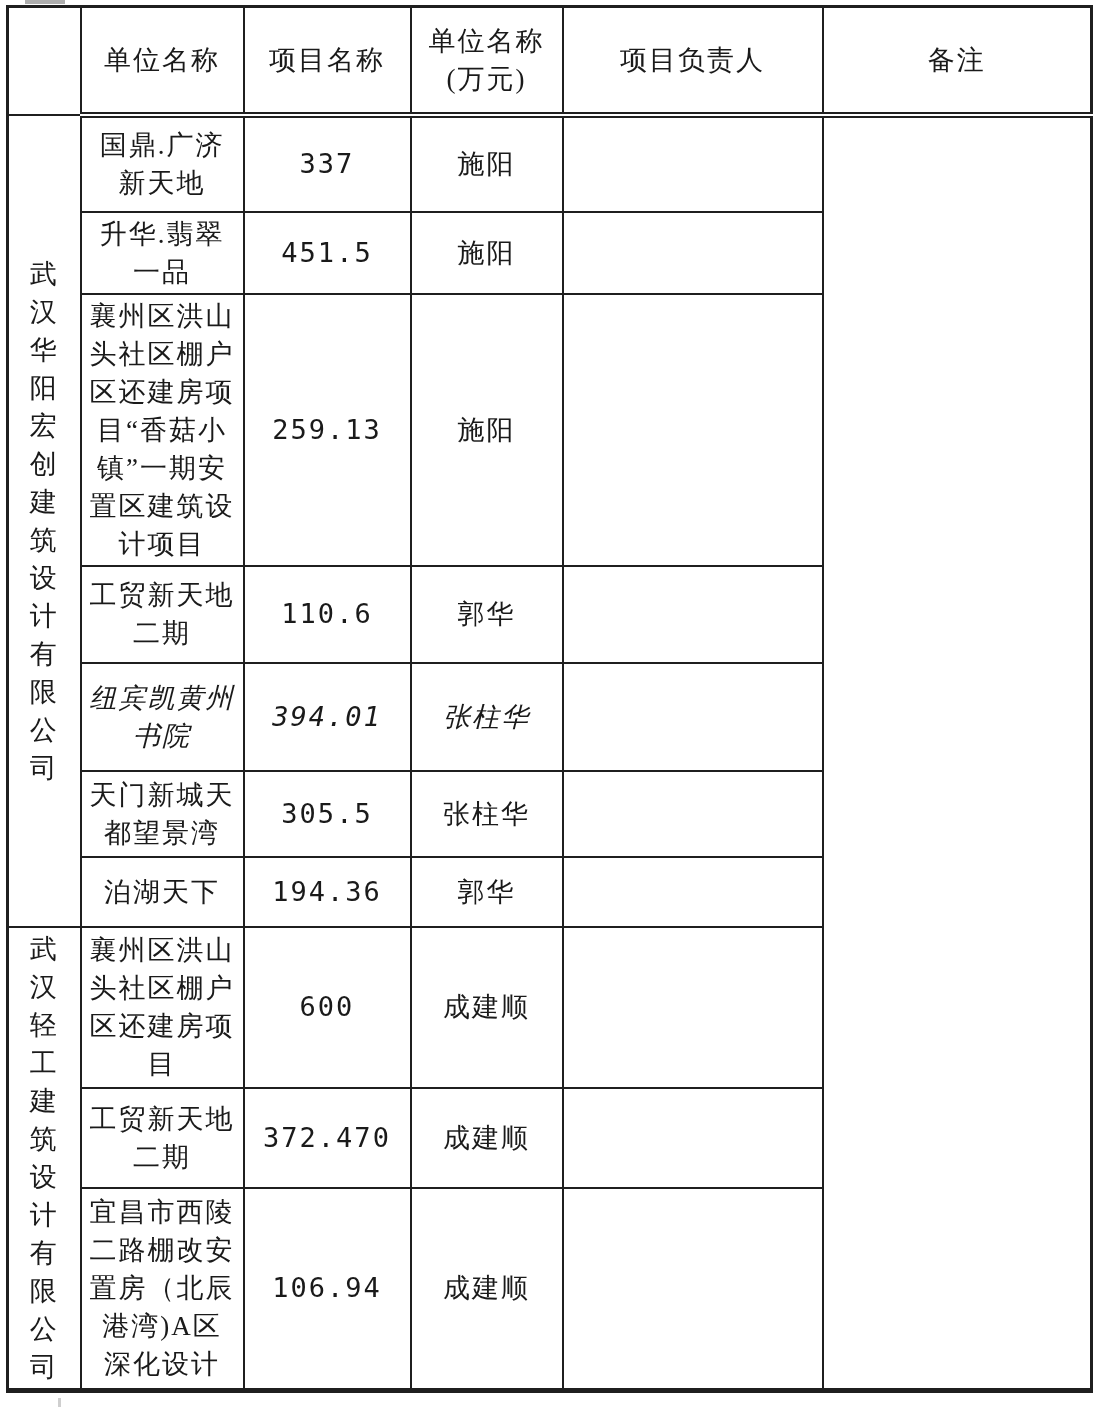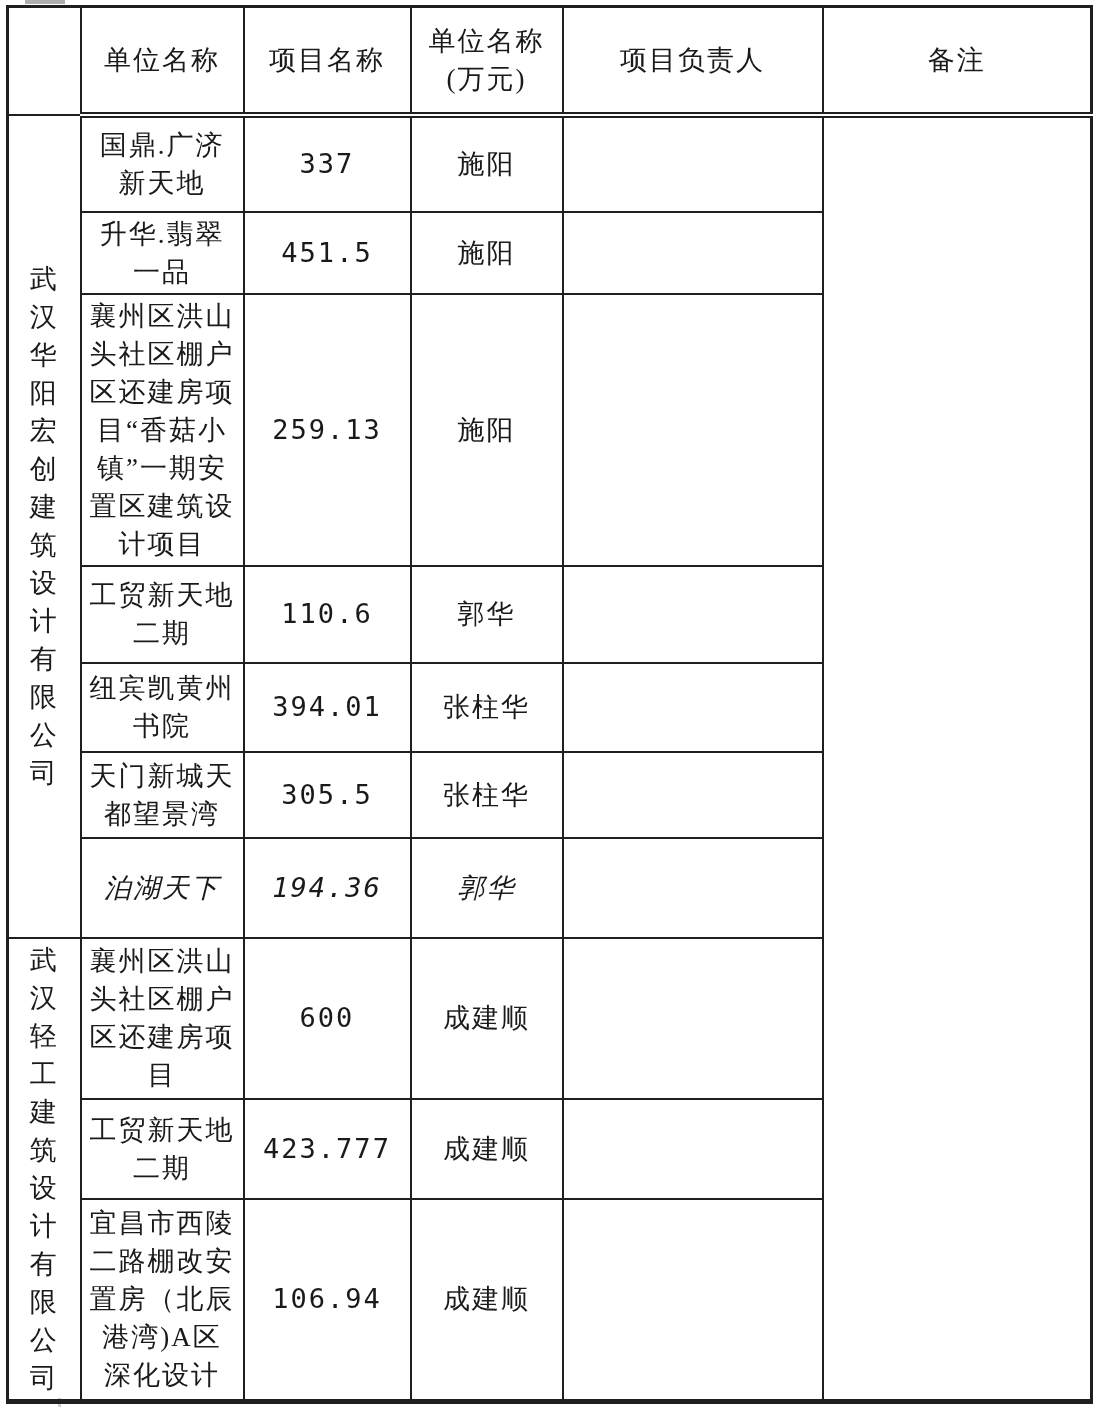--- a/index.html
+++ b/index.html
@@ -95,48 +95,48 @@
           <td class="amount-cell">259.13</td>
           <td class="manager-cell">施阳</td>
           <td class="remark-cell"></td>
         </tr>
         <tr style="height: 97px;">
           <td class="name-cell">工贸新天地二期</td>
           <td class="amount-cell">110.6</td>
           <td class="manager-cell">郭华</td>
           <td class="remark-cell"></td>
         </tr>
-        <tr style="height: 89px;">
+        <tr style="height: 108px; font-style: italic;">
           <td class="name-cell">纽宾凯黄州书院</td>
           <td class="amount-cell">394.01</td>
           <td class="manager-cell">张柱华</td>
           <td class="remark-cell"></td>
         </tr>
         <tr style="height: 86px;">
           <td class="name-cell">天门新城天都望景湾</td>
           <td class="amount-cell">305.5</td>
           <td class="manager-cell">张柱华</td>
           <td class="remark-cell"></td>
         </tr>
-        <tr style="height: 100px; font-style: italic;">
+        <tr style="height: 70px;">
           <td class="name-cell section-end">泊湖天下</td>
           <td class="amount-cell section-end">194.36</td>
           <td class="manager-cell section-end">郭华</td>
           <td class="remark-cell section-end"></td>
         </tr>
         <tr style="height: 157px;">
           <td rowspan="3">武汉轻工建筑设计有限公司</td>
           <td class="name-cell">襄州区洪山头社区棚户区还建房项目</td>
           <td class="amount-cell">600</td>
           <td class="manager-cell">成建顺</td>
           <td class="remark-cell"></td>
         </tr>
         <tr style="height: 98px;">
           <td class="name-cell">工贸新天地二期</td>
-          <td class="amount-cell">423.777</td>
+          <td class="amount-cell">372.470</td>
           <td class="manager-cell">成建顺</td>
           <td class="remark-cell"></td>
         </tr>
         <tr style="height: 197px;">
           <td class="name-cell">宜昌市西陵二路棚改安置房（北辰港湾)A区深化设计</td>
           <td class="amount-cell">106.94</td>
           <td class="manager-cell">成建顺</td>
           <td class="remark-cell"></td>
         </tr>
       </tbody>

